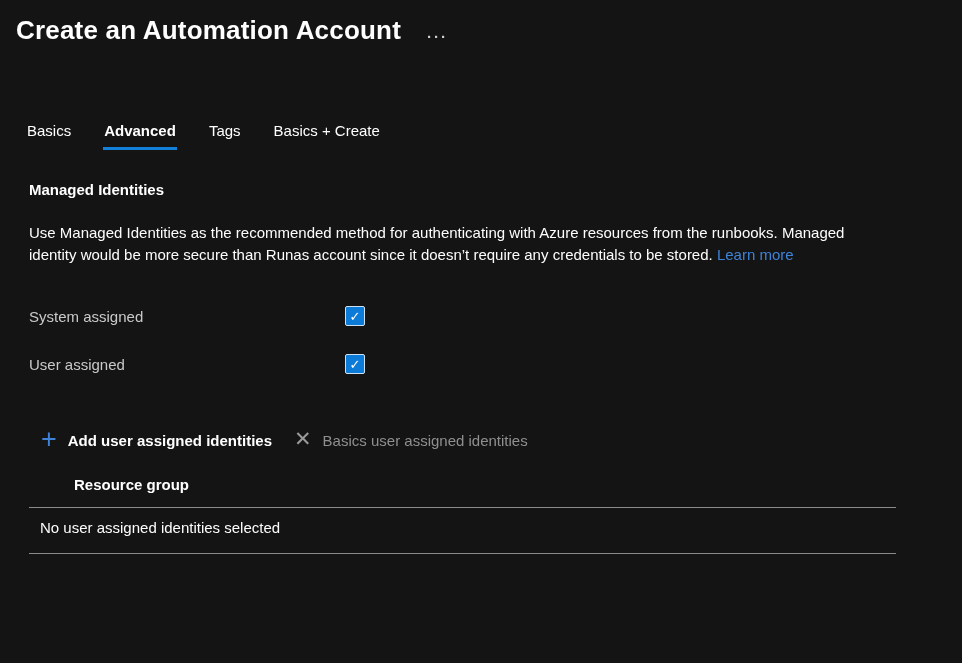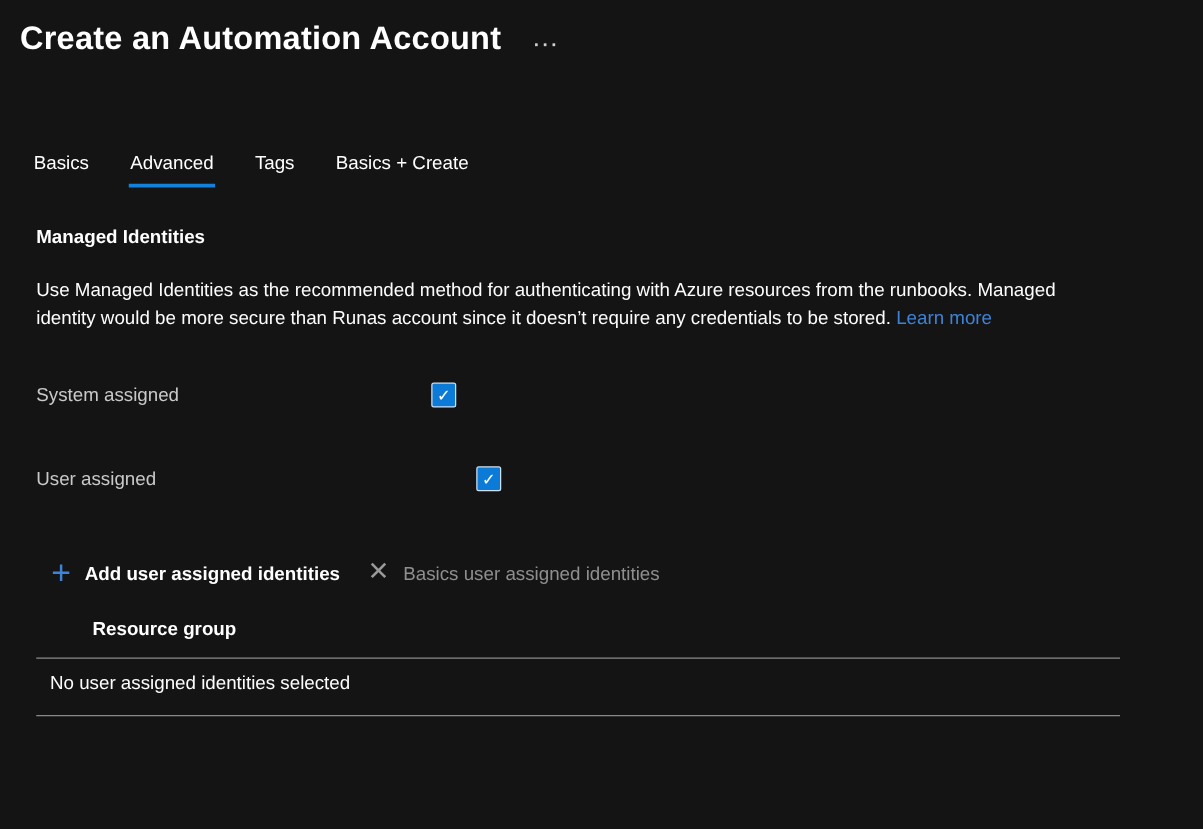--- a/index.html
+++ b/index.html
@@ -50,21 +50,21 @@
     border: none;
     border-bottom: 3px solid transparent;
     color: #ffffff;
     font-family: inherit;
     font-size: 15px;
     line-height: 18px;
     padding: 0 1px 7px 1px;
     cursor: pointer;
   }
   .tab.active {
-    font-weight: 400;
+    font-weight: 700;
     border-bottom-color: #1380da;
   }
 
   
   .content { padding: 0 29px; }
 
   .section-heading {
     margin: 31px 0 0 0;
     font-size: 15px;
     font-weight: 700;
@@ -83,21 +83,21 @@
     cursor: pointer;
   }
 
   
   .field-row {
     display: flex;
     align-items: center;
     margin-top: 39px;
     height: 22px;
   }
-  .field-row + .field-row { margin-top: 45px; gap: 36px; }
+  .field-row + .field-row { margin-top: 26px; }
   .field-label {
     width: 316px;
     font-size: 15px;
     color: #c9c9c9;
   }
   .checkbox {
     width: 20px;
     height: 20px;
     border-radius: 2px;
     border: 1px solid #cfe0f0;

